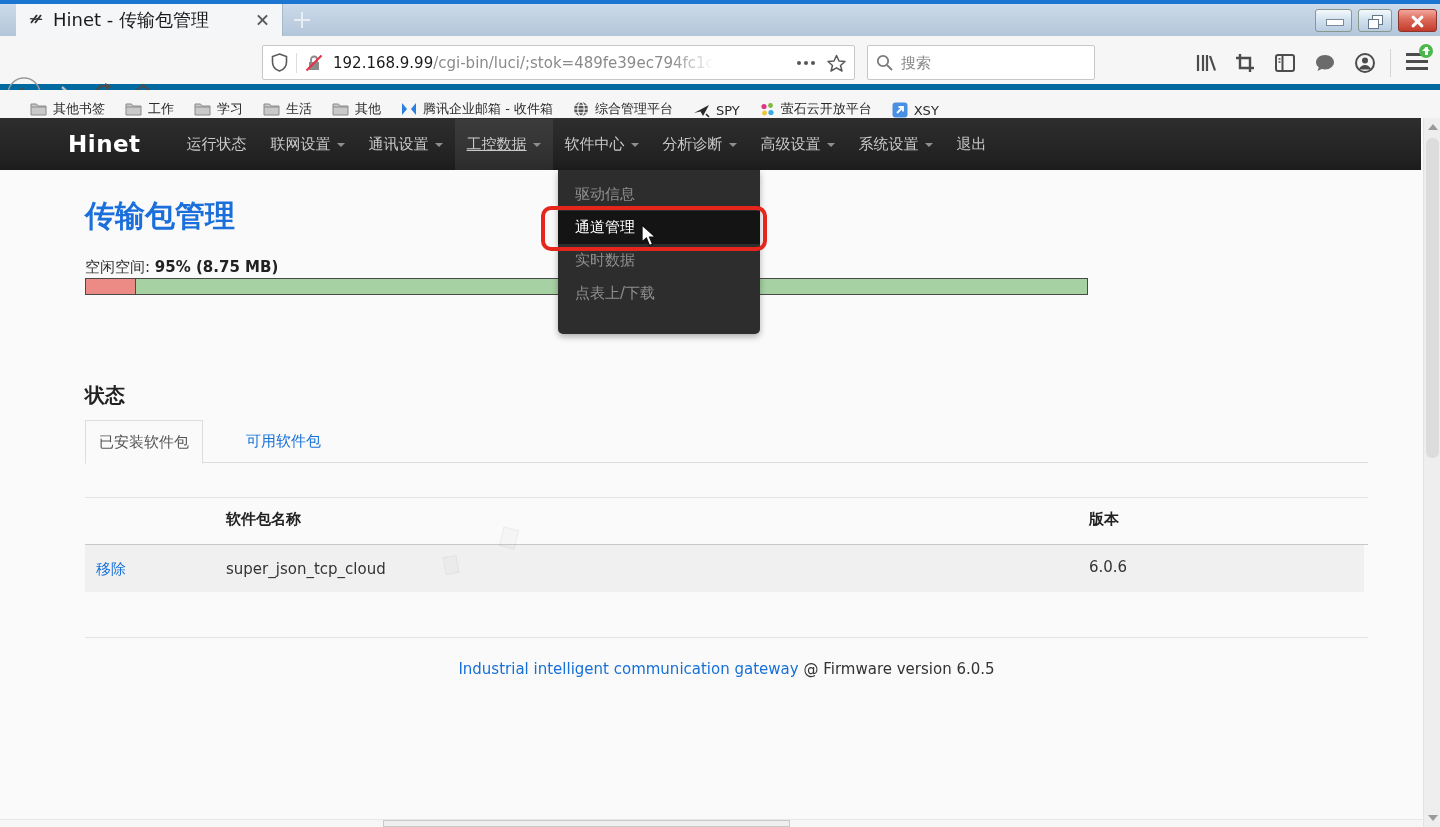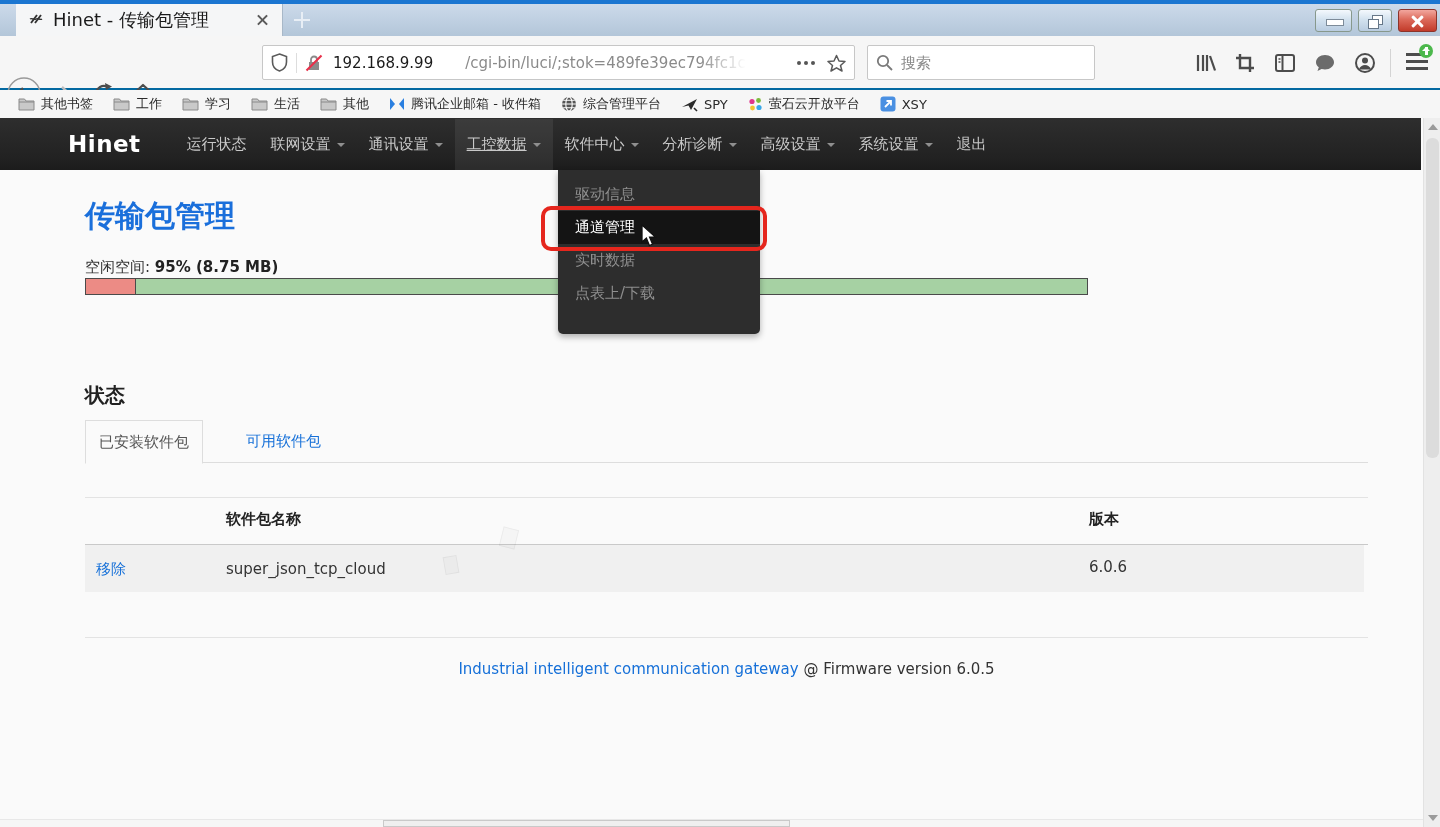--- a/index.html
+++ b/index.html
@@ -36,27 +36,27 @@
   .wc-restore::before { content:""; position:absolute; left:13px; top:5px; width:9px; height:8px;
     background:#fff; border:1px solid #667788; }
   .wc-restore::after { content:""; position:absolute; left:9px; top:9px; width:9px; height:8px;
     background:#fff; border:1px solid #667788; }
   .wc-close::before,.wc-close::after { content:""; position:absolute; left:11px; top:10px;
     width:15px; height:3px; background:#fff; border-radius:1px; }
   .wc-close::before { transform:rotate(45deg);} .wc-close::after { transform:rotate(-45deg);}
 
   
   .toolbar { position:absolute; top:36px; left:0; width:1440px; height:54px; background:#f6f6f6;
-    border-bottom:2px solid #0369a1; }
+    border-bottom:6px solid #0369a1; }
   .navbtn { position:absolute; top:44px; display:flex; align-items:center; justify-content:center; }
   .urlbar { position:absolute; left:262px; top:9px; width:593px; height:35px; background:#fff;
     border:1px solid #c7c7c7; border-radius:2px; display:flex; align-items:center; padding:0 8px; }
   .url-host { font-size:15px; color:#1a1a1a; }
   .url-path { font-size:15px; color:#8a8a8a; white-space:nowrap; overflow:hidden; max-width:330px;
-    -webkit-mask-image:linear-gradient(90deg,#000 85%,transparent); mask-image:linear-gradient(90deg,#000 85%,transparent);padding-left:32px; }
+    -webkit-mask-image:linear-gradient(90deg,#000 85%,transparent); mask-image:linear-gradient(90deg,#000 85%,transparent); }
   .url-sep { width:1px; height:20px; background:#ddd; margin:0 8px; }
   .dots3 { display:flex; gap:3px; margin-left:auto; margin-right:12px; }
   .dots3 i { width:4px; height:4px; border-radius:50%; background:#555; }
   .searchbox { position:absolute; left:867px; top:9px; width:228px; height:35px; background:#fff;
     border:1px solid #c7c7c7; border-radius:2px; display:flex; align-items:center; padding:0 8px; }
   .searchbox input { border:none; outline:none; font-size:15px; width:160px; margin-left:8px;
     font-family:inherit; background:transparent; color:#333; }
   .searchbox input::placeholder { color:#8a8a8a; }
   .tb-icon { position:absolute; top:15px; width:24px; height:24px; display:flex; align-items:center; justify-content:center; }
   .tb-sep { position:absolute; left:1390px; top:13px; width:1px; height:28px; background:#d4d4d4; }
@@ -64,21 +64,21 @@
   .hamburger i { position:absolute; left:0; width:22px; height:2.6px; background:#4c4c4c; }
   .hamburger i:nth-child(1){top:0;} .hamburger i:nth-child(2){top:7px;} .hamburger i:nth-child(3){top:14px;}
   .ham-badge { position:absolute; left:1419px; top:8px; width:14px; height:14px; border-radius:50%;
     background:#4cb84c; color:#fff; font-size:10px; line-height:14px; text-align:center; font-weight:bold; }
   .ham-badge::after { content:""; position:absolute; left:5.5px; top:3px; width:3px; height:8px; background:#fff; }
   .ham-badge::before { content:""; position:absolute; left:3px; top:3px; width:0; height:0;
     border-left:4px solid transparent; border-right:4px solid transparent; border-bottom:4px solid #fff; }
 
   
   .bmbar { position:absolute; top:90px; left:0; width:1440px; height:28px; background:#f6f6f6;
-    display:flex; align-items:center; padding-left:18px; gap:20px; }
+    display:flex; align-items:flex-end; padding-left:30px; gap:20px; }
   .bm { display:flex; align-items:center; gap:6px; font-size:13px; color:#2a2a2a; white-space:nowrap; }
 
   
   .appnav { position:absolute; top:118px; left:0; width:1421px; height:52px;
     background:linear-gradient(180deg,#2e2e2e,#222 75%,#1c1c1c); display:flex; align-items:center; }
   .brand { color:#fff; font-size:23px; font-weight:bold; margin-left:68px; margin-right:34px; letter-spacing:0.5px; }
   .nav-item { color:#c9c9c9; font-size:15px; padding:16px 12px; display:flex; align-items:center; gap:6px; cursor:default; }
   .nav-item.open { background:rgba(255,255,255,0.07);text-decoration:underline; }
   .caret { width:0; height:0; border-left:4px solid transparent; border-right:4px solid transparent;
     border-top:4px solid #8f8f8f; margin-top:2px; }

